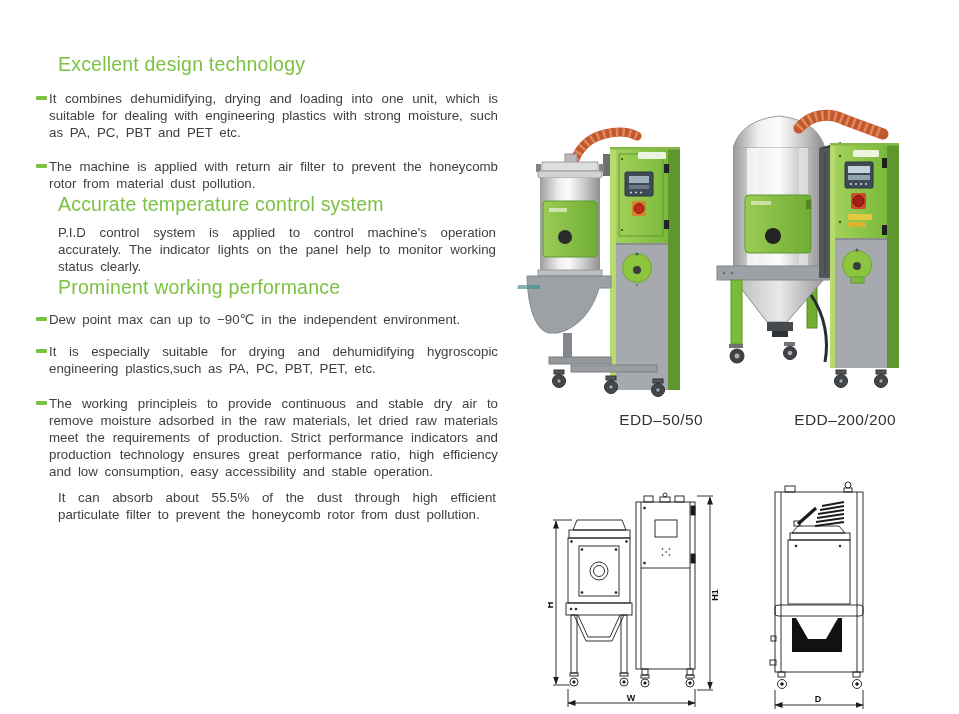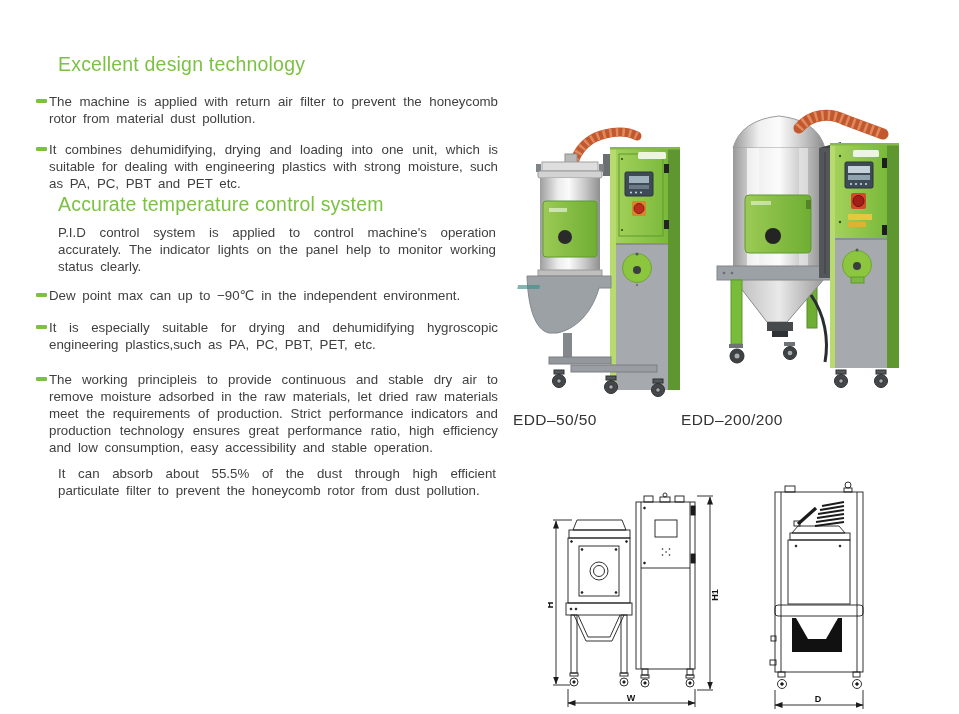--- a/index.html
+++ b/index.html
@@ -13,49 +13,50 @@
   .dash{flex:0 0 11px;height:4px;background:#7cc242;border-radius:1px;margin-top:6px;margin-right:2px;}
   .item.bullet p{flex:1;}
   .item.plain{margin-left:22px;}
   .item.plain p{width:438px;}
   .mt14{margin-top:14px}.mt17{margin-top:17px}.mt24{margin-top:24px}.mt8{margin-top:8px}
   .mt36{margin-top:36px}.mt12{margin-top:12px}.mt18{margin-top:18px}.mt15{margin-top:15px}
   .mt37{margin-top:37px}.mt9{margin-top:9px}
   .narrow p{max-width:420px;}
   .photo1{position:absolute;left:513px;top:102px;width:190px;height:300px;}
   .photo2{position:absolute;left:707px;top:100px;width:215px;height:305px;}
-  .caption{position:absolute;top:411px;font-size:15.5px;letter-spacing:.4px;color:#333;text-align:left;}
+  .caption{position:absolute;top:411px;font-size:15.5px;letter-spacing:.4px;color:#333;text-align:right;}
   .cap1{left:513px;width:190px;}
   .cap2{left:681px;width:215px;}
   .draw1{position:absolute;left:548px;top:464px;width:172px;height:248px;}
   .draw2{position:absolute;left:768px;top:464px;width:104px;height:248px;}
   svg text.dim{font-family:"Liberation Sans","DejaVu Sans",sans-serif;font-size:9px;font-weight:bold;fill:#111;stroke:none;}
 </style>
 </head>
 <body>
 
 <div class="page">
 
   <div class="left-col">
 
     <h2 class="sec">Excellent design technology</h2>
+    <div class="item bullet mt14">
+      <span class="dash"></span>
+      <p>It combines dehumidifying, drying and loading into one unit, which is suitable for dealing with engineering plastics with strong moisture, such as PA, PC, PBT and PET etc.</p>
+    </div>
     <div class="item bullet mt17">
       <span class="dash"></span>
       <p>The machine is applied with return air filter to prevent the honeycomb rotor from material dust pollution.</p>
     </div>
-    <div class="item bullet mt14">
-      <span class="dash"></span>
-      <p>It combines dehumidifying, drying and loading into one unit, which is suitable for dealing with engineering plastics with strong moisture, such as PA, PC, PBT and PET etc.</p>
-    </div>
 
     <h2 class="sec mt24">Accurate temperature control system</h2>
     <div class="item plain mt8">
       <p>P.I.D control system is applied to control machine's operation accurately. The indicator lights on the panel help to monitor working status clearly.</p>
     </div>
 
+    <h2 class="sec mt36">Prominent working performance</h2>
     <div class="item bullet mt12 narrow">
       <span class="dash"></span>
       <p>Dew point max can up to −90℃ in the independent environment.</p>
     </div>
     <div class="item bullet mt15">
       <span class="dash"></span>
       <p>It is especially suitable for drying and dehumidifying hygroscopic engineering plastics,such as PA, PC, PBT, PET, etc.</p>
     </div>
     <div class="item bullet mt18">
       <span class="dash"></span>

